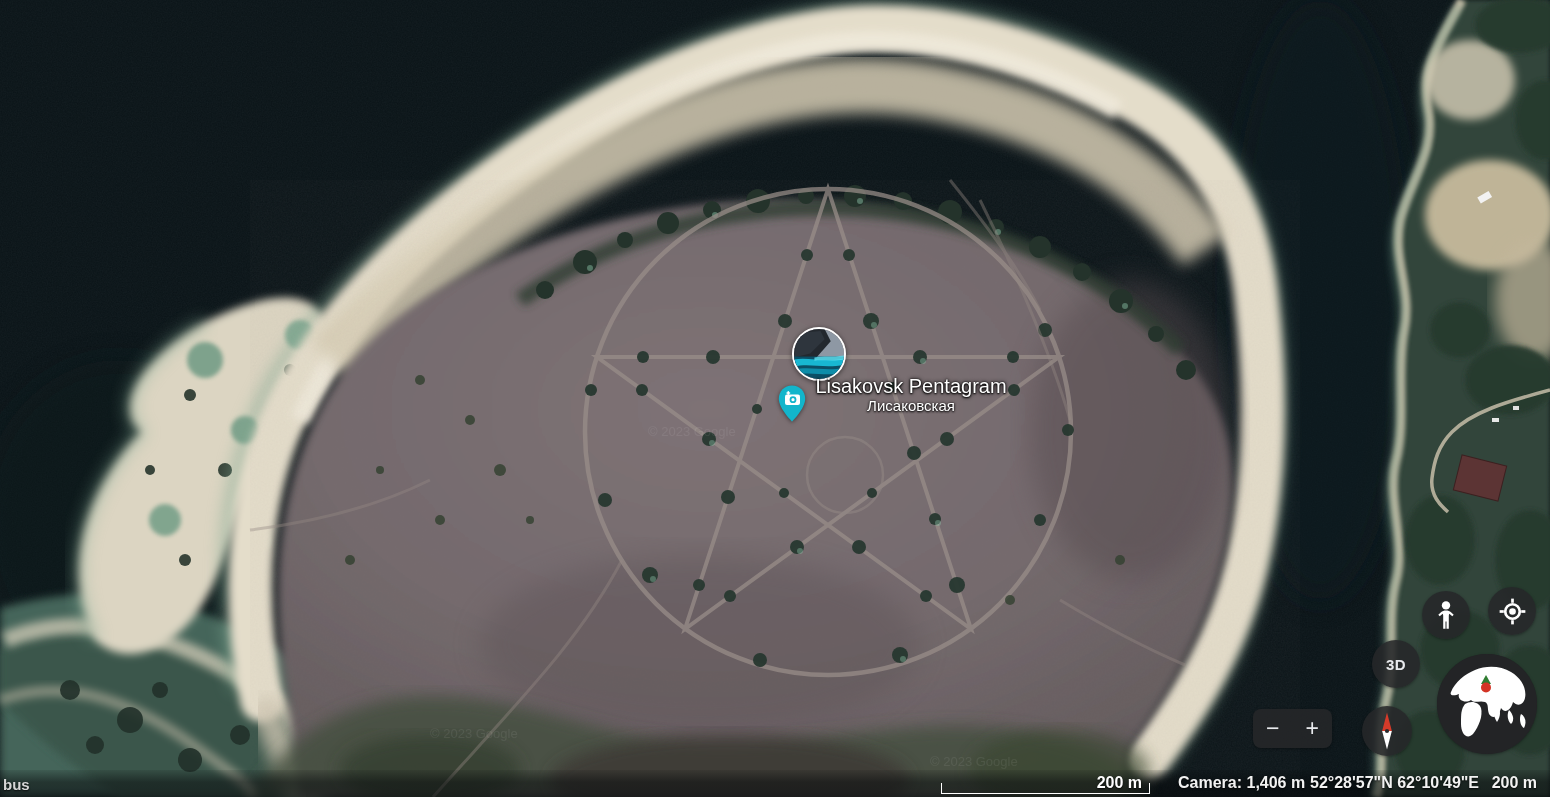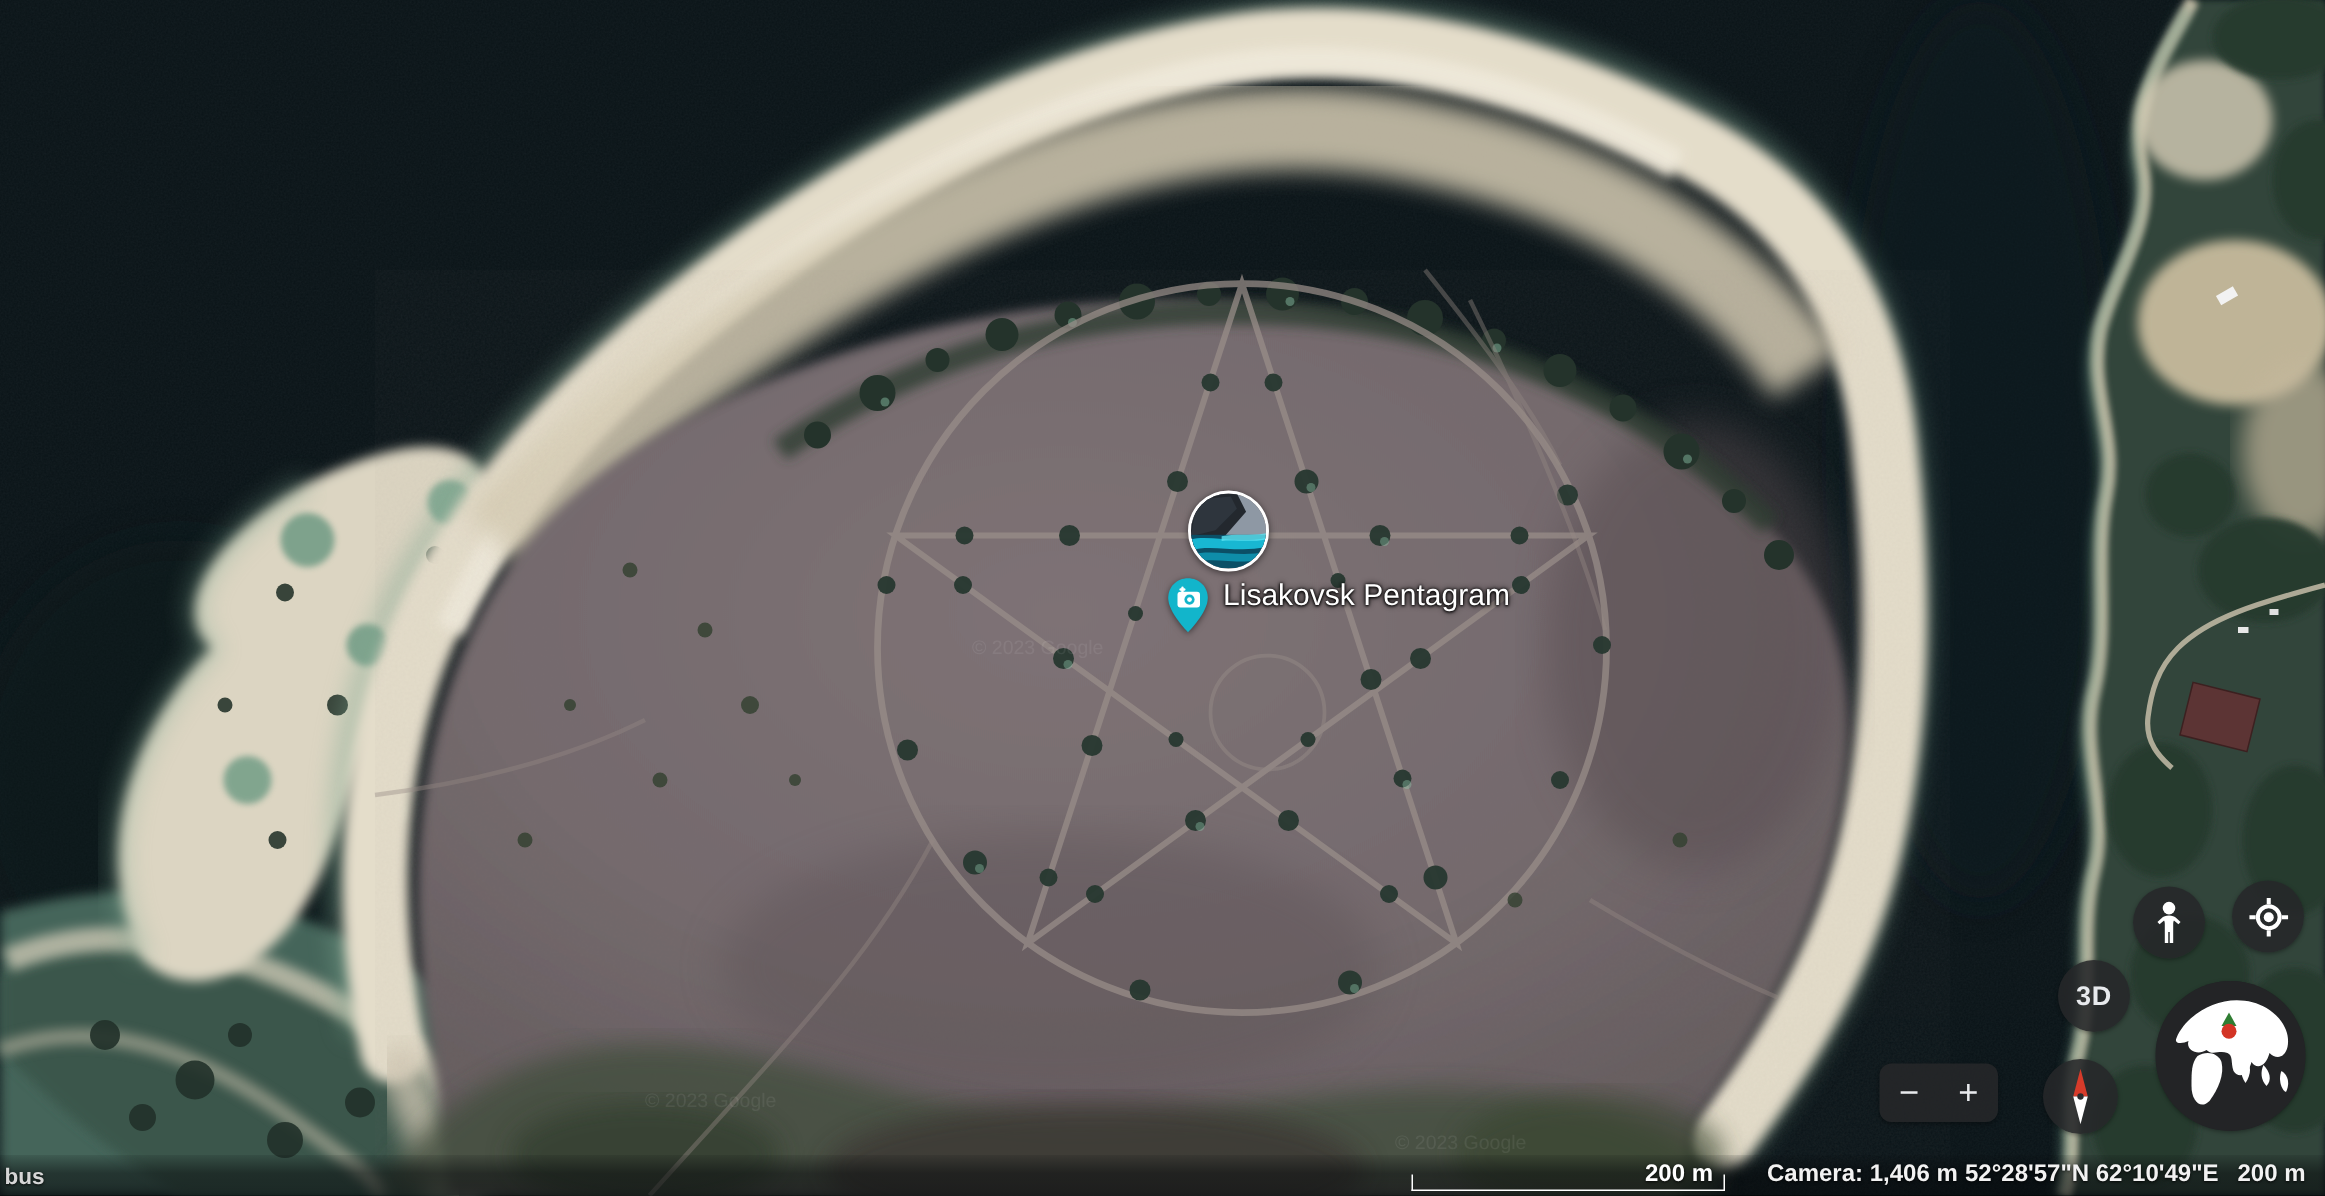--- a/index.html
+++ b/index.html
@@ -11,31 +11,31 @@
   .photo-thumb{position:absolute;left:792px;top:327px;width:54px;height:54px;border-radius:50%;
     border:2.5px solid #fff;box-sizing:border-box;overflow:hidden;box-shadow:0 1px 5px rgba(0,0,0,.55);}
   .photo-thumb svg{display:block;width:100%;height:100%;}
 
   
   .camera-pin{position:absolute;left:778px;top:385px;width:28px;height:37px;filter:drop-shadow(0 1px 2px rgba(0,0,0,.5));}
 
   
   .map-label{position:absolute;left:761px;top:376px;width:300px;text-align:center;color:#fff;pointer-events:none;}
   .map-label .title{font-size:20px;line-height:21px;font-weight:400;
-    text-shadow:0 1px 2px rgba(0,0,0,.95),0 0 4px rgba(0,0,0,.9),0 0 2px rgba(0,0,0,.9);margin-top:11px;}
+    text-shadow:0 1px 2px rgba(0,0,0,.95),0 0 4px rgba(0,0,0,.9),0 0 2px rgba(0,0,0,.9);}
   .map-label .sub{font-size:15px;line-height:17px;font-weight:400;
     text-shadow:0 1px 2px rgba(0,0,0,.95),0 0 3px rgba(0,0,0,.9);}
 
   
   .ctl{position:absolute;border-radius:50%;background:rgba(38,39,41,.88);display:flex;
     align-items:center;justify-content:center;color:#e8eaed;box-shadow:0 1px 3px rgba(0,0,0,.35);}
   .ctl svg{display:block;}
   #btn-pegman{left:1422px;top:591px;width:48px;height:48px;}
   #btn-mylocation{left:1488px;top:587px;width:48px;height:48px;}
-  #btn-3d{left:1372px;top:640px;width:48px;height:48px;font-size:18px;font-weight:600;letter-spacing:.5px;align-items:center;}
+  #btn-3d{left:1372px;top:640px;width:48px;height:48px;font-size:15px;font-weight:600;letter-spacing:.5px;align-items:center;}
   #btn-compass{left:1362px;top:706px;width:50px;height:50px;}
   #btn-globe{left:1437px;top:654px;width:100px;height:100px;background:rgba(33,34,36,.92);}
 
   
   .zoom-pill{position:absolute;left:1253px;top:709px;width:79px;height:39px;border-radius:8px;
     background:rgba(38,39,41,.88);display:flex;box-shadow:0 1px 3px rgba(0,0,0,.35);}
   .zoom-pill span{flex:1;display:flex;align-items:center;justify-content:center;
     color:#e8eaed;font-size:23px;font-weight:400;line-height:1;}
 
   
@@ -285,20 +285,21 @@
       <rect x="7" y="9.5" width="15" height="10.5" rx="2" fill="#ffffff"></rect>
       <circle cx="15" cy="14.7" r="3.4" fill="#12b5cb"></circle>
       <circle cx="15" cy="14.7" r="1.6" fill="#ffffff"></circle>
       <rect x="8.3" y="7.2" width="4" height="1.6" rx="0.8" fill="#ffffff"></rect>
       <rect x="9.5" y="6" width="1.6" height="4" rx="0.8" fill="#ffffff"></rect>
     </svg>
   </div>
 
   <div class="map-label">
     <div class="title">Lisakovsk Pentagram</div>
+    <div class="sub">Лисаковская</div>
   </div>
 
   <div class="ctl" id="btn-pegman">
     <svg width="26" height="30" viewBox="0 0 24 30">
       <circle cx="12" cy="5.4" r="4.2" fill="#fff"></circle>
       <path d="M12,10.4 c-2.1,0 -3.8,0.6 -5,1.8 l-2.7,2.5 1.4,1.5 3-2.5 c0.3,0.5 0.5,1.2 0.5,2 v13 h2.3 v-7.3 h1 v7.3 h2.3 v-13 c0-0.8 0.2-1.5 0.5-2 l3,2.5 1.4-1.5 -2.7-2.5 c-1.2-1.2 -2.9-1.8 -5-1.8 z" fill="#fff"></path>
     </svg>
   </div>
 
   <div class="ctl" id="btn-mylocation">

